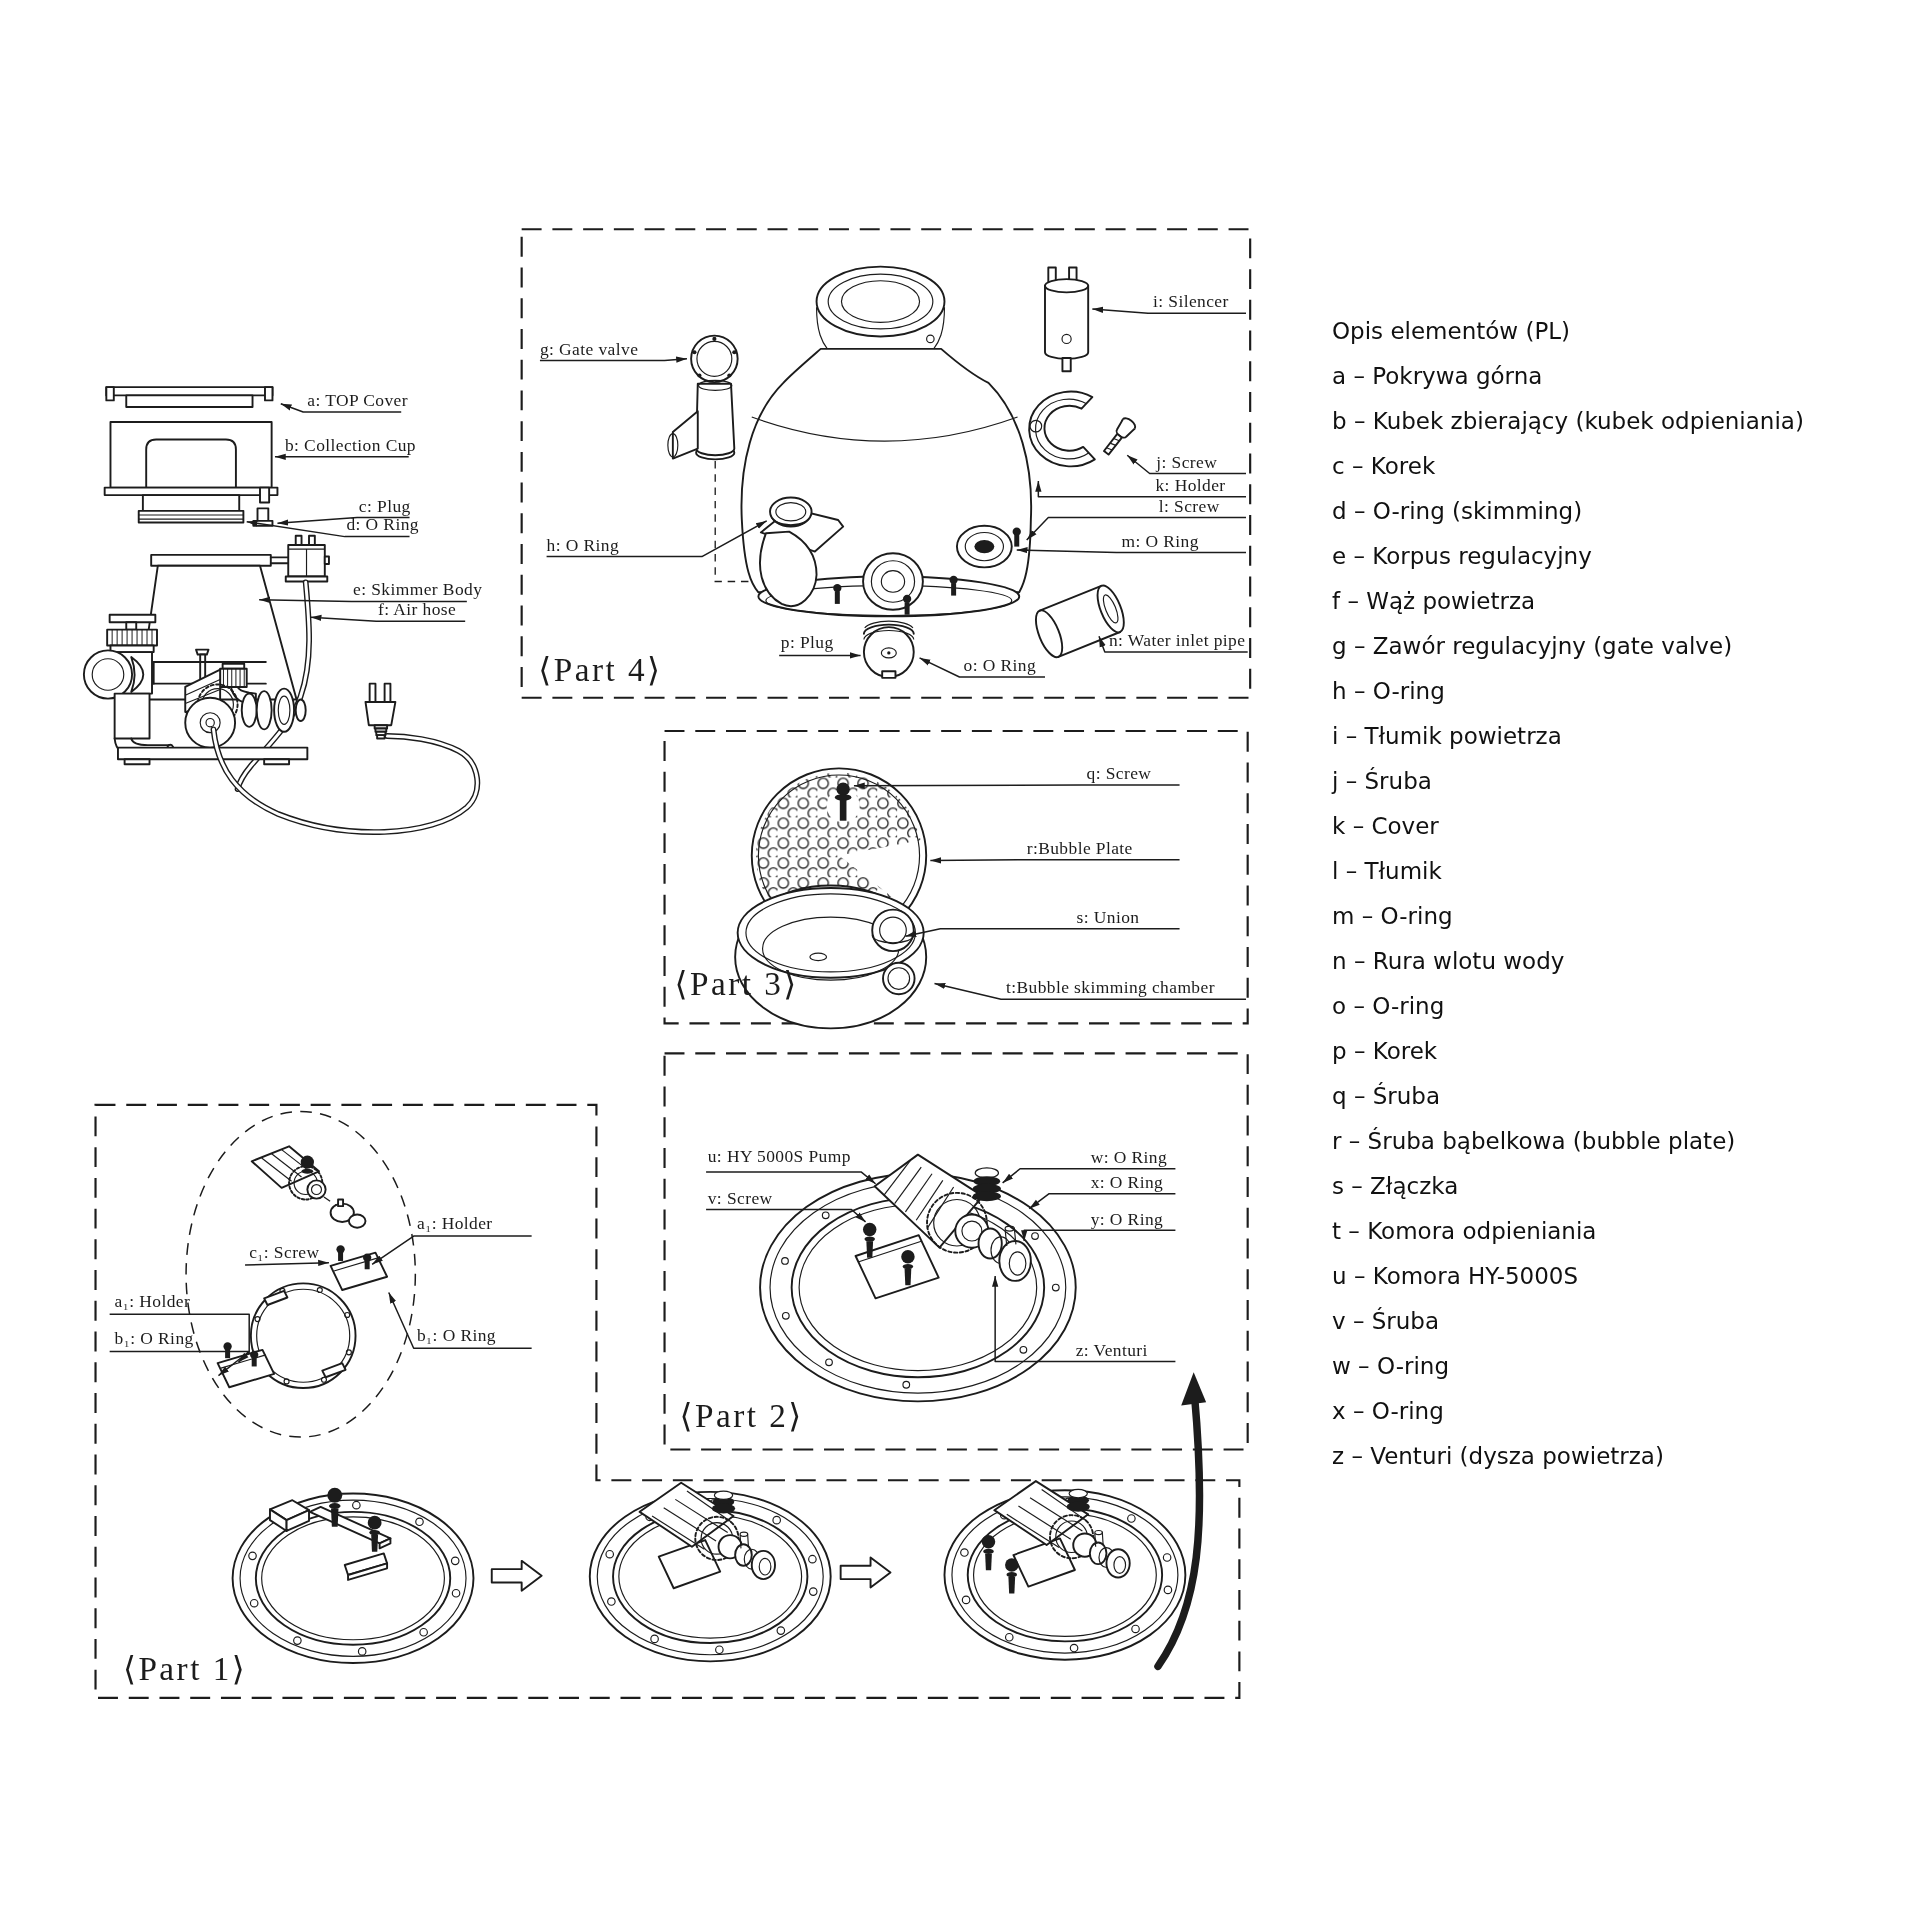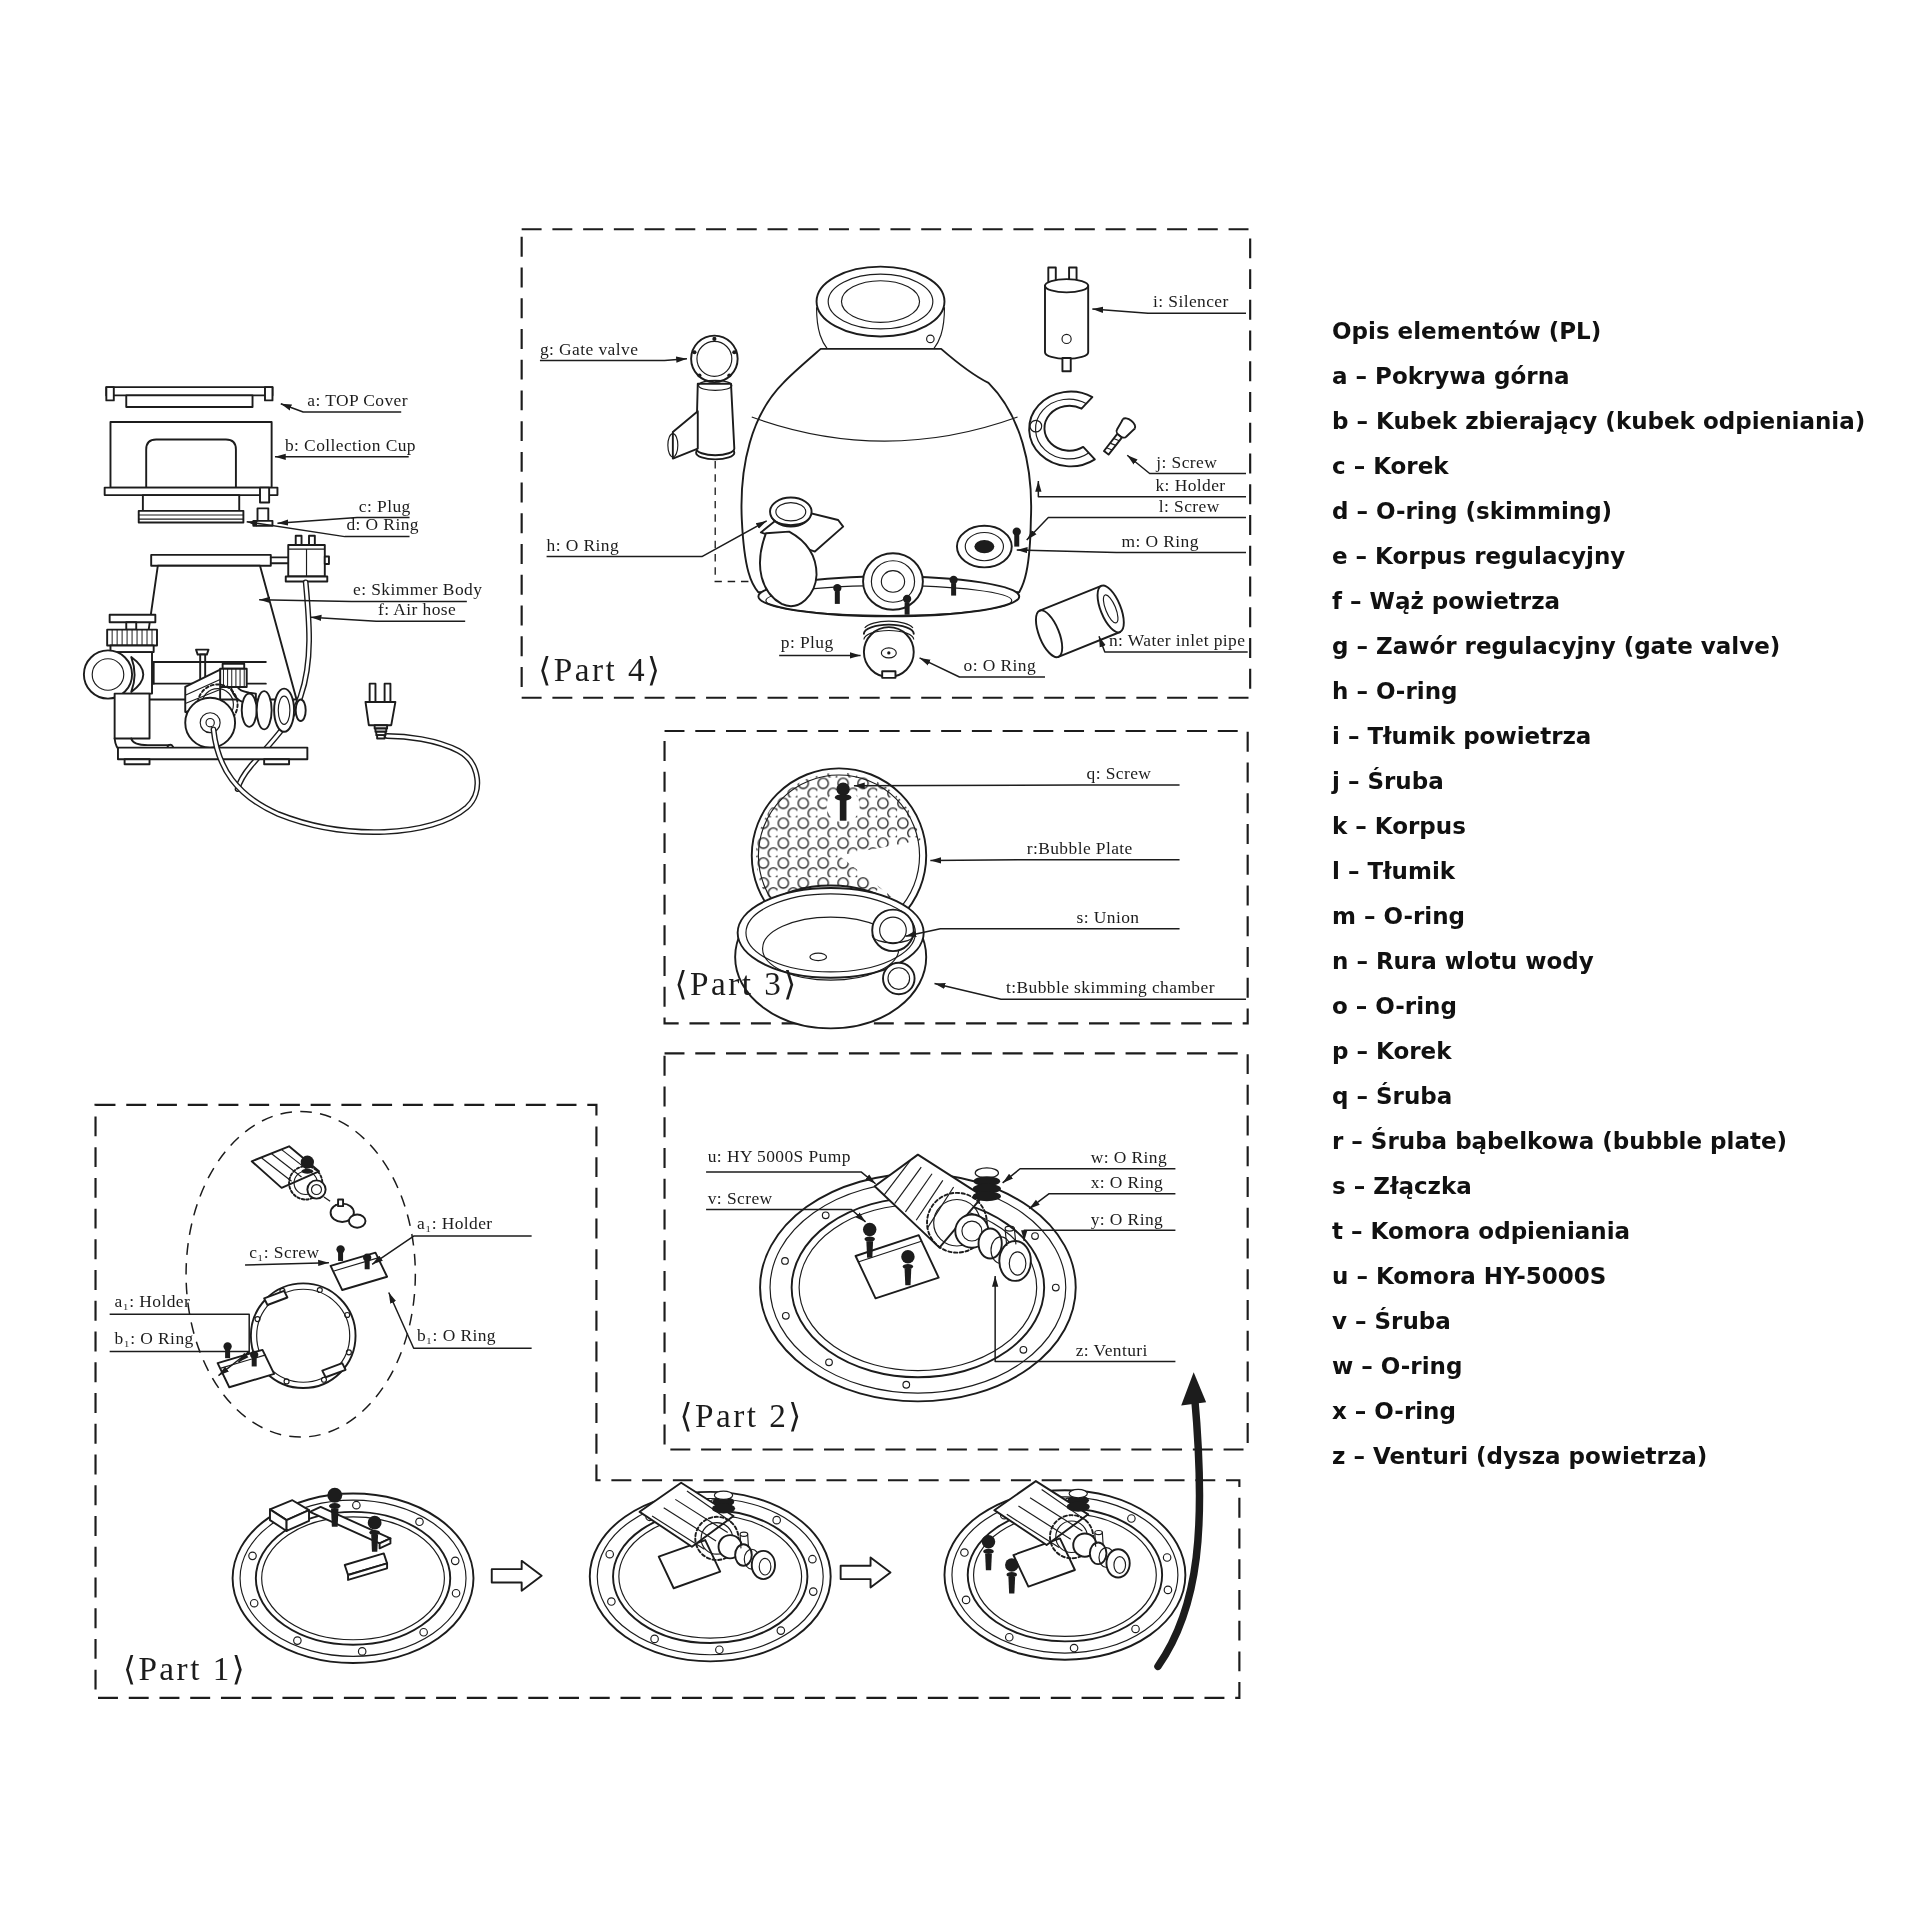--- a/index.html
+++ b/index.html
@@ -15,21 +15,21 @@
   .boxdash{fill:none;stroke:#1c1c1c;stroke-width:2.6;stroke-dasharray:24 13;}
   .elldash{fill:none;stroke:#1c1c1c;stroke-width:1.8;stroke-dasharray:14 10;}
   .leader{fill:none;stroke:#1c1c1c;stroke-width:1.8;stroke-linejoin:round;}
   .dashlead{fill:none;stroke:#1c1c1c;stroke-width:1.6;stroke-dasharray:9 7;}
   .hoseo{fill:none;stroke:#1c1c1c;stroke-width:7;stroke-linecap:round;}
   .hosei{fill:none;stroke:#ffffff;stroke-width:3.6;stroke-linecap:round;}
   .hatch{stroke:#1c1c1c;stroke-width:1.2;}
   .lbl{font-family:"Liberation Serif","DejaVu Serif",serif;font-size:21px;letter-spacing:0.5px;fill:#1c1c1c;}
   .cap{font-family:"Liberation Serif","DejaVu Serif",serif;font-size:40px;letter-spacing:3px;fill:#1c1c1c;}
   
-  .legend{position:absolute;left:1332px;top:309px;color:#111;font-weight:bold;}
+  .legend{position:absolute;left:1332px;top:309px;color:#111;}
   .legend .row{font-size:23px;line-height:45px;white-space:nowrap;}
 </style>
 </head>
 <body>
 
 <div id="stage">
 <svg width="1928" height="1928" viewBox="0 0 2321 2321" xmlns="http://www.w3.org/2000/svg">
   <defs>
     <marker id="ah" markerWidth="16" markerHeight="12" refX="13" refY="5" orient="auto" markerUnits="userSpaceOnUse">
       <path d="M0,1.2 L13,5 L0,8.8 Z" fill="#1c1c1c"></path>
@@ -563,21 +563,21 @@
   <div class="row">a – Pokrywa górna</div>
   <div class="row">b – Kubek zbierający (kubek odpieniania)</div>
   <div class="row">c – Korek</div>
   <div class="row">d – O-ring (skimming)</div>
   <div class="row">e – Korpus regulacyjny</div>
   <div class="row">f – Wąż powietrza</div>
   <div class="row">g – Zawór regulacyjny (gate valve)</div>
   <div class="row">h – O-ring</div>
   <div class="row">i – Tłumik powietrza</div>
   <div class="row">j – Śruba</div>
-  <div class="row">k – Korpus</div>
+  <div class="row">k – Cover</div>
   <div class="row">l – Tłumik</div>
   <div class="row">m – O-ring</div>
   <div class="row">n – Rura wlotu wody</div>
   <div class="row">o – O-ring</div>
   <div class="row">p – Korek</div>
   <div class="row">q – Śruba</div>
   <div class="row">r – Śruba bąbelkowa (bubble plate)</div>
   <div class="row">s – Złączka</div>
   <div class="row">t – Komora odpieniania</div>
   <div class="row">u – Komora HY-5000S</div>

